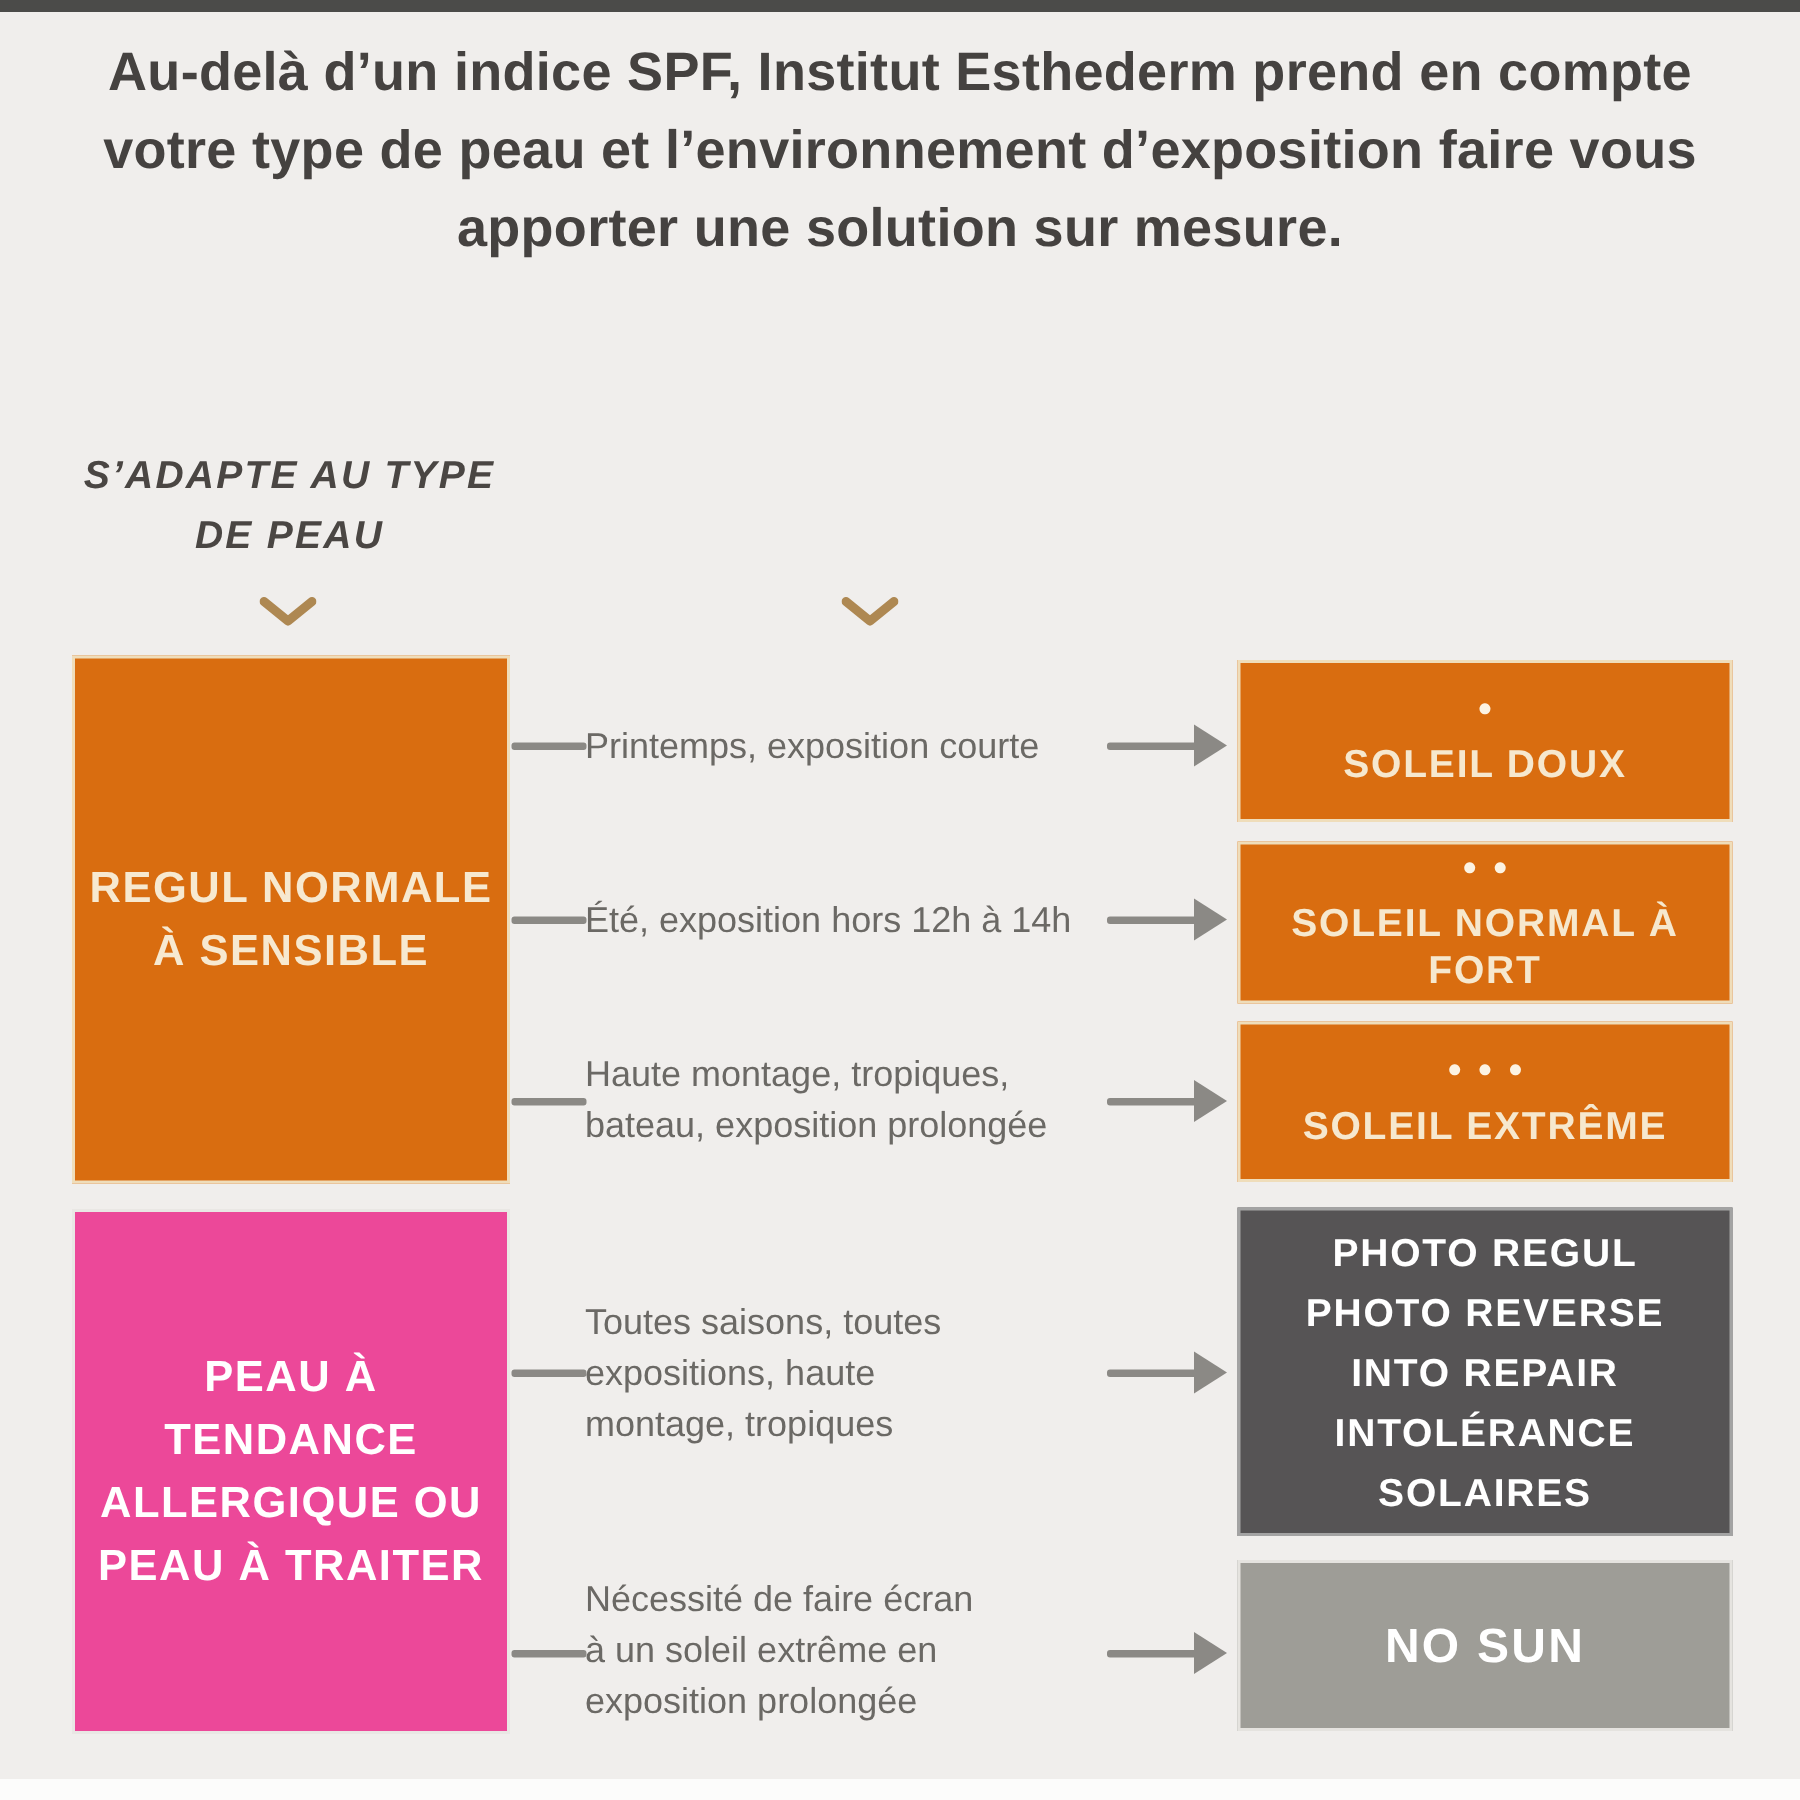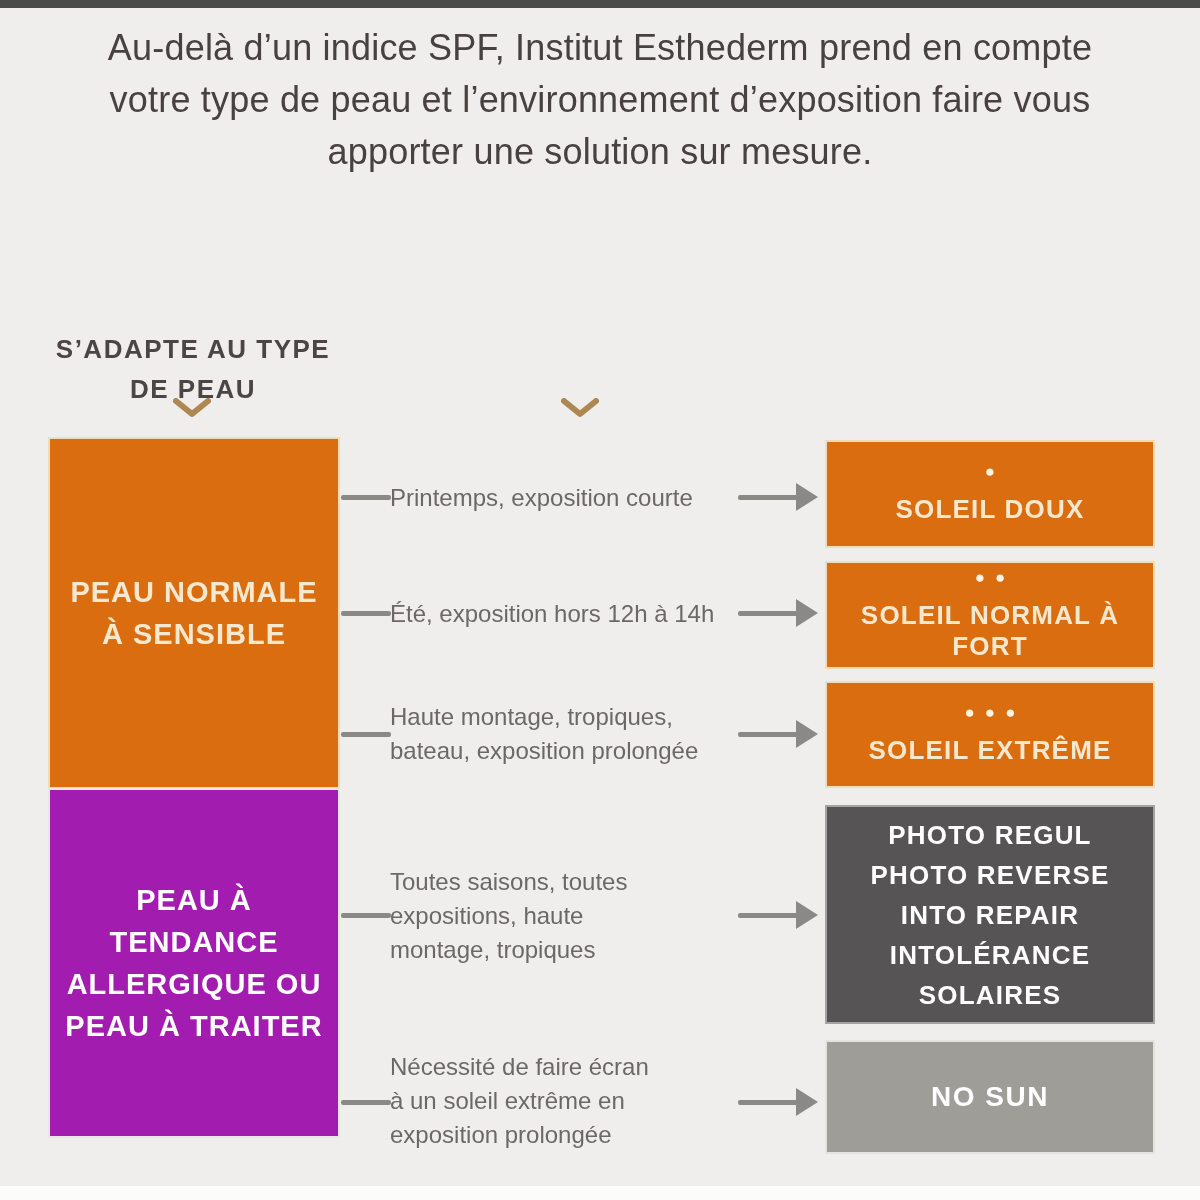--- a/index.html
+++ b/index.html
@@ -20,36 +20,36 @@
   .bottom-strip {
     position: absolute; bottom: 0; left: 0; right: 0; height: 14px;
     background: #FCFCFB;
   }
 
   .header {
     position: absolute; top: 22px; left: 0; width: 1200px;
     text-align: center;
     color: #454240;
     font-size: 36px;
-    font-weight: 400;
+    font-weight: 700;
     line-height: 52px;
     letter-spacing: 0.2px;
   }
 
   .col-header {
     position: absolute;
     text-align: center;
     color: #4A4643;
     font-size: 26px;
     font-weight: bold;
     letter-spacing: 1.5px;
     line-height: 40px;
     white-space: pre-line;
   }
-  .col-header.skin { left: 45px; width: 296px; top: 329px; }
+  .col-header.skin { left: 45px; width: 296px; top: 296px; font-style: italic; }
   .col-header.env  { left: 420px; width: 320px; top: 312px; }
 
   .chevron { position: absolute; width: 38px; height: 20px; }
   .chevron.skin { left: 173px; top: 398px; }
   .chevron.env  { left: 561px; top: 398px; }
 
   .big-box {
     position: absolute;
     left: 48px; width: 292px;
     display: flex; flex-direction: column;
@@ -59,22 +59,22 @@
     white-space: pre-line;
   }
   .big-box.skin-1 {
     top: 437px; height: 352px;
     background: #D96D10;
     border: 2px solid #EFDDBA;
     color: #F7E9D0;
     font-size: 29px; line-height: 42px; letter-spacing: 1px;
   }
   .big-box.skin-2 {
-    top: 788px; height: 350px;
-    background: #a21caf;
+    top: 806px; height: 350px;
+    background: #ec4899;
     border: 2px solid #E9E7E4;
     color: #FFFFFF;
     font-size: 29px; line-height: 42px; letter-spacing: 1px;
   }
 
   .stub {
     position: absolute; left: 341px; width: 50px; height: 5px;
     background: #8B8985; border-radius: 2px;
   }
   .cond-text {
@@ -121,21 +121,21 @@
     background: #565455;
     border: 2px solid #a3a3a3;
     color: #FFFFFF;
     font-size: 26px; line-height: 40px; letter-spacing: 1.2px;
   }
   .sol-box.sol-5 {
     top: 1040px; height: 114px;
     background: #9E9D97;
     border: 2px solid #E5E3DF;
     color: #FFFFFF;
-    font-size: 28px; letter-spacing: 1.5px;
+    font-size: 32px; letter-spacing: 1.5px;
   }
   .dots {
     font-size: 17px;
     letter-spacing: 10px;
     text-indent: 10px;
     color: #FCF3E3;
     line-height: 17px;
   }
 </style>
 </head>
@@ -153,21 +153,21 @@
   <div class="col-header skin">S’ADAPTE AU TYPE
 DE PEAU</div>
 
   <svg class="chevron skin" viewBox="0 0 38 20">
     <path d="M3 3 L19 16 L35 3" fill="none" stroke="#AE8852" stroke-width="6" stroke-linecap="round" stroke-linejoin="round"></path>
   </svg>
   <svg class="chevron env" viewBox="0 0 38 20">
     <path d="M3 3 L19 16 L35 3" fill="none" stroke="#AE8852" stroke-width="6" stroke-linecap="round" stroke-linejoin="round"></path>
   </svg>
 
-  <div class="big-box skin-1">PEAU NORMALE
+  <div class="big-box skin-1">REGUL NORMALE
 À SENSIBLE</div>
   <div class="big-box skin-2">PEAU À TENDANCE
 ALLERGIQUE OU
 PEAU À TRAITER</div>
 
   <div class="stub" style="top:495px"></div>
   <div class="cond-text" style="top:481px">Printemps, exposition courte</div>
   <div class="arrow" style="top:483px">
     <div class="shaft"></div>
     <div class="head"></div>

